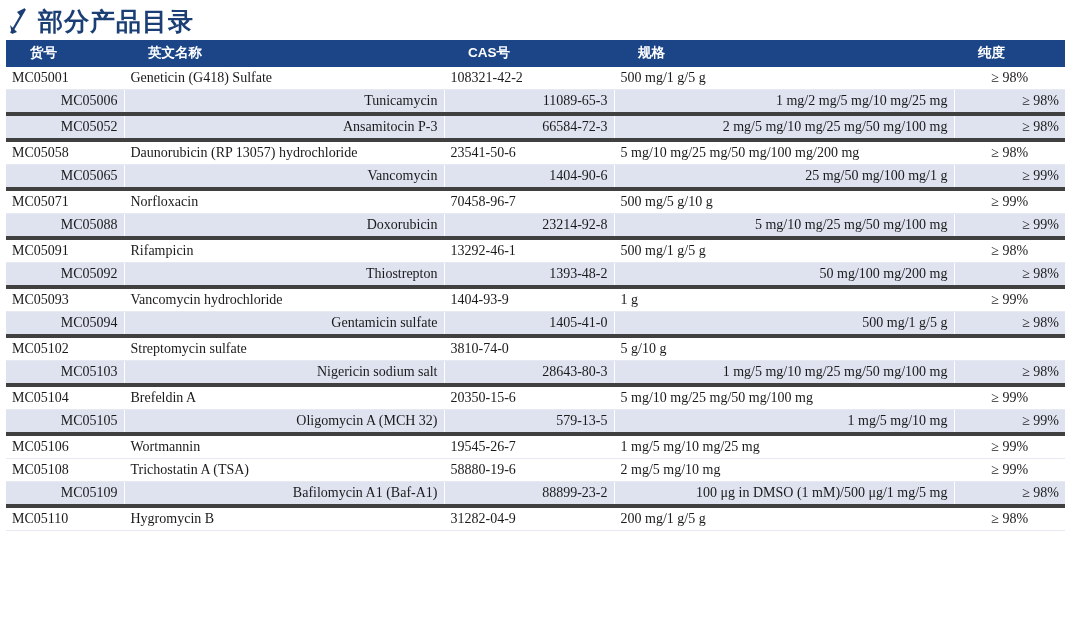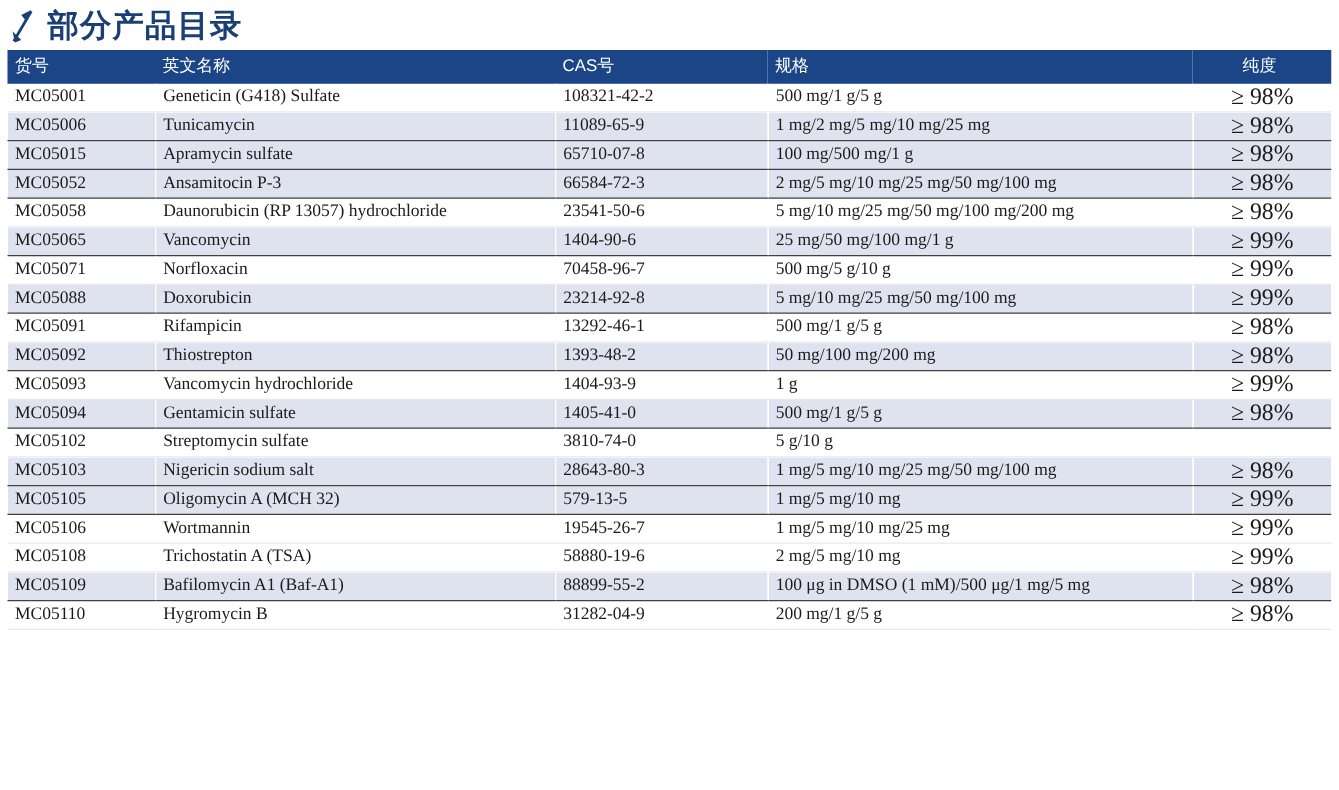--- a/index.html
+++ b/index.html
@@ -54,52 +54,51 @@
   table.catalog col.c-name    { width: 320px; }
   table.catalog col.c-cas     { width: 170px; }
   table.catalog col.c-spec    { width: 340px; }
   table.catalog col.c-purity  { width: 111px; }
 
   thead th {
     background: #1b4586;
     color: #ffffff;
     font-family: "Liberation Sans", sans-serif;
     font-size: 13.5px;
-    font-weight: normal;
+    font-weight: bold;
     text-align: left;
-    padding: 4px 6px 5px 6px;
+    padding: 4px 6px 5px 24px;
     height: 21px;
     box-sizing: border-box;
     border: none;
     white-space: nowrap;
   }
   thead th.purity-h {
-    text-align: center;
     padding-right: 10px;
   }
   tbody td {
     font-size: 14px;
     padding: 1px 6px 2px 6px;
     height: 21.5px;
     box-sizing: border-box;
     border-right: 1px solid #ffffff;
     white-space: nowrap;
     overflow: hidden;
     line-height: 19px;
   }
   tbody td:last-child {
     border-right: none;
     text-align: center;
-    font-size: 19px;
+    font-size: 14px;
     font-family: Liberation Serif, serif;
   }
   tbody tr.odd  td { background: #ffffff; }
   tbody tr.even td { background: #dfe3f0; }
   tbody tr.odd td { border-bottom: 1px solid #e7e9f2; }
-  tbody tr.even td { border-bottom: 1px solid #404040; }
+  tbody tr.even td { border-bottom: 4px solid #404040; text-align: right; }
   tbody tr td.code { letter-spacing: 0px; }
 </style>
 </head>
 <body>
 
 <div class="page">
 
   <div class="title-row">
     <span class="title-mark">
       <svg width="22" height="30" viewBox="0 0 22 30">
@@ -132,29 +131,22 @@
         <tr class="odd">
           <td class="code">MC05001</td>
           <td>Geneticin (G418) Sulfate</td>
           <td>108321-42-2</td>
           <td>500 mg/1 g/5 g</td>
           <td>≥ 98%</td>
         </tr>
         <tr class="even">
           <td class="code">MC05006</td>
           <td>Tunicamycin</td>
-          <td>11089-65-9</td>
+          <td>11089-65-3</td>
           <td>1 mg/2 mg/5 mg/10 mg/25 mg</td>
-          <td>≥ 98%</td>
-        </tr>
-        <tr class="even">
-          <td class="code">MC05015</td>
-          <td>Apramycin sulfate</td>
-          <td>65710-07-8</td>
-          <td>100 mg/500 mg/1 g</td>
           <td>≥ 98%</td>
         </tr>
         <tr class="even">
           <td class="code">MC05052</td>
           <td>Ansamitocin P-3</td>
           <td>66584-72-3</td>
           <td>2 mg/5 mg/10 mg/25 mg/50 mg/100 mg</td>
           <td>≥ 98%</td>
         </tr>
         <tr class="odd">
@@ -220,20 +212,27 @@
           <td>5 g/10 g</td>
           <td></td>
         </tr>
         <tr class="even">
           <td class="code">MC05103</td>
           <td>Nigericin sodium salt</td>
           <td>28643-80-3</td>
           <td>1 mg/5 mg/10 mg/25 mg/50 mg/100 mg</td>
           <td>≥ 98%</td>
         </tr>
+        <tr class="odd">
+          <td class="code">MC05104</td>
+          <td>Brefeldin A</td>
+          <td>20350-15-6</td>
+          <td>5 mg/10 mg/25 mg/50 mg/100 mg</td>
+          <td>≥ 99%</td>
+        </tr>
         <tr class="even">
           <td class="code">MC05105</td>
           <td>Oligomycin A (MCH 32)</td>
           <td>579-13-5</td>
           <td>1 mg/5 mg/10 mg</td>
           <td>≥ 99%</td>
         </tr>
         <tr class="odd">
           <td class="code">MC05106</td>
           <td>Wortmannin</td>
@@ -244,21 +243,21 @@
         <tr class="odd">
           <td class="code">MC05108</td>
           <td>Trichostatin A (TSA)</td>
           <td>58880-19-6</td>
           <td>2 mg/5 mg/10 mg</td>
           <td>≥ 99%</td>
         </tr>
         <tr class="even">
           <td class="code">MC05109</td>
           <td>Bafilomycin A1 (Baf-A1)</td>
-          <td>88899-55-2</td>
+          <td>88899-23-2</td>
           <td>100 μg in DMSO (1 mM)/500 μg/1 mg/5 mg</td>
           <td>≥ 98%</td>
         </tr>
         <tr class="odd">
           <td class="code">MC05110</td>
           <td>Hygromycin B</td>
           <td>31282-04-9</td>
           <td>200 mg/1 g/5 g</td>
           <td>≥ 98%</td>
         </tr>

